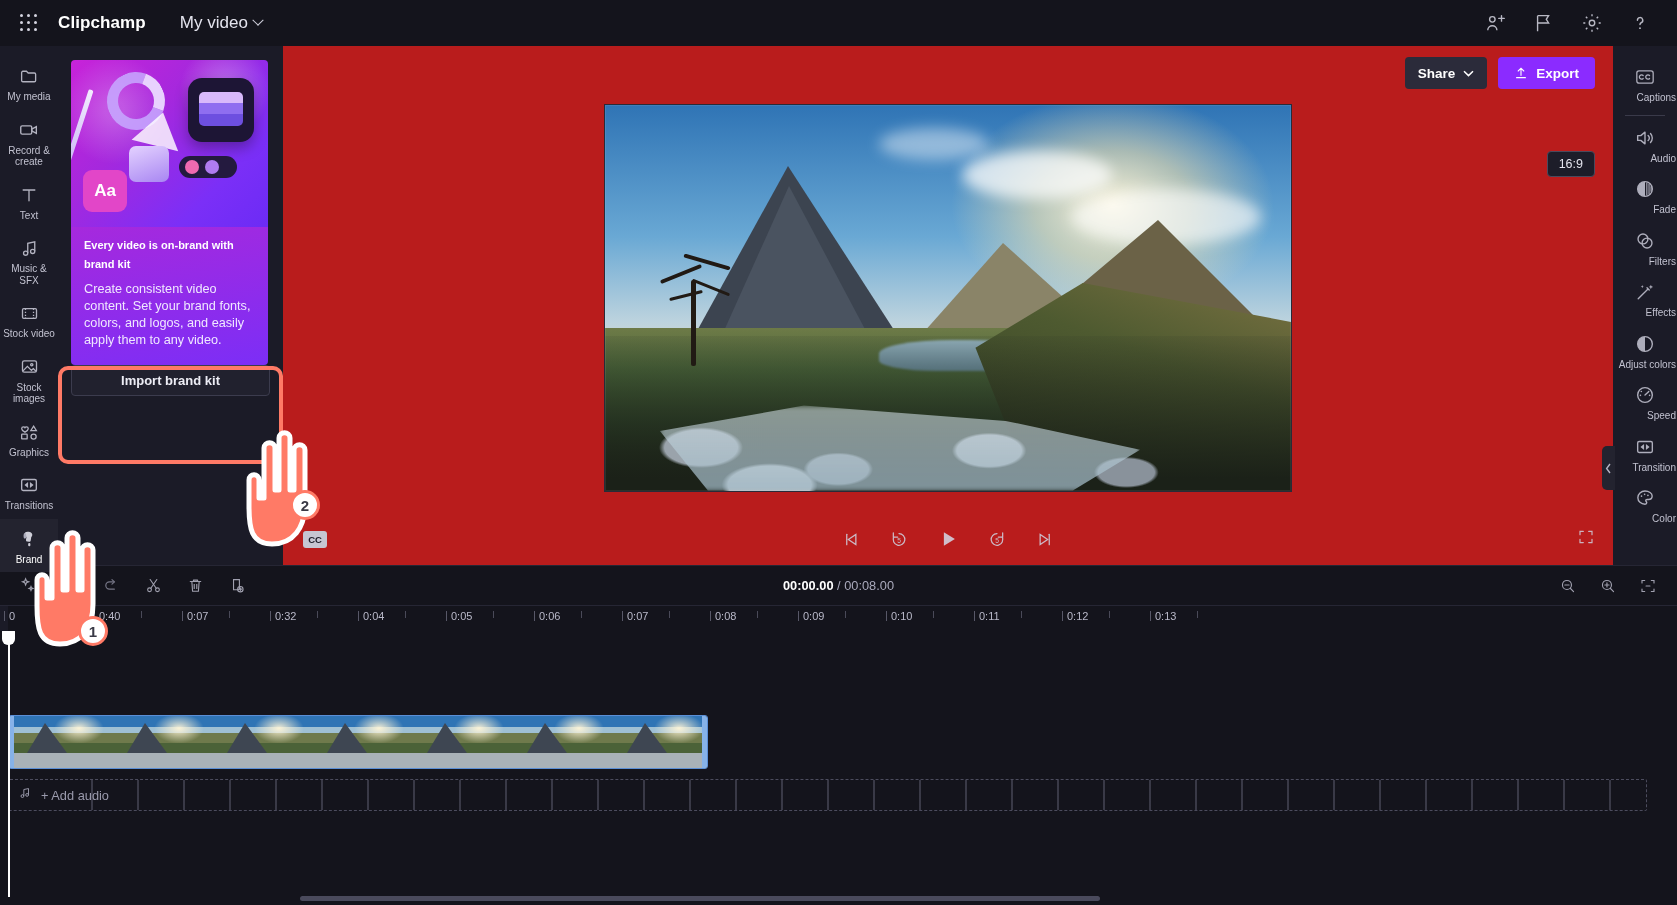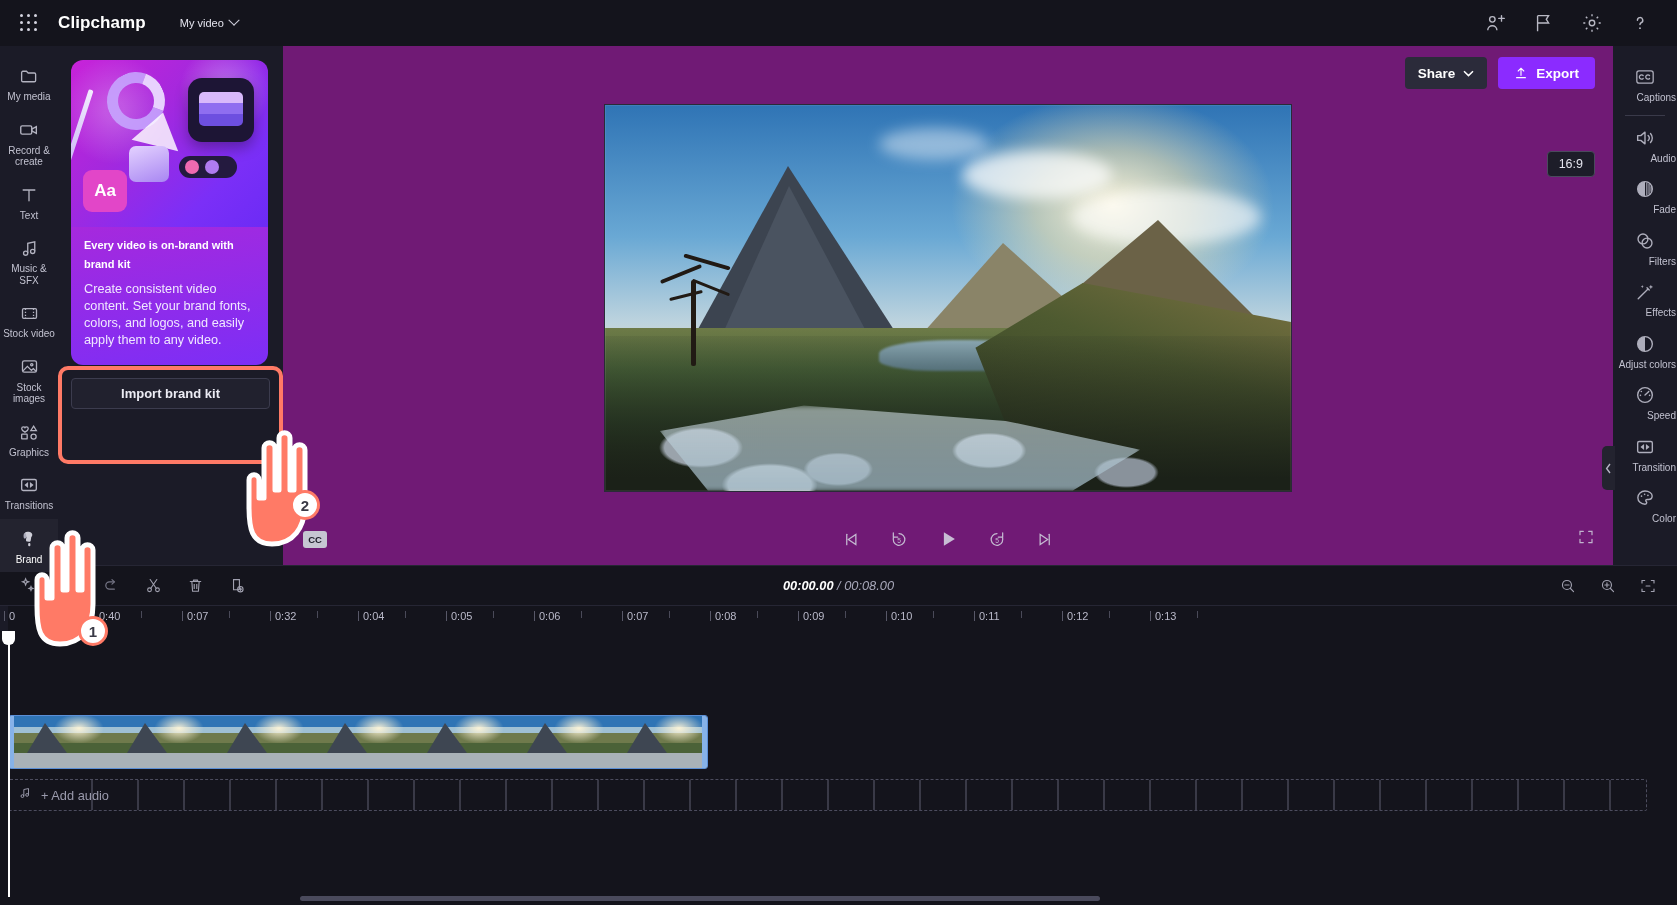--- a/index.html
+++ b/index.html
@@ -17,21 +17,21 @@
     height: 46px; flex: 0 0 46px;
     background: #14141c;
     display: flex; align-items: center;
     padding: 0 14px;
     position: relative; z-index: 40;
   }
   .waffle { width: 30px; height: 30px; display: grid; grid-template-columns: repeat(3,1fr);
             grid-template-rows: repeat(3,1fr); gap: 3px; padding: 6px; cursor: pointer; }
   .waffle i { background: #d4d4e0; border-radius: 50%; display: block; width: 3px; height: 3px; }
   .brandname { font-size: 17px; font-weight: 700; margin-left: 14px; letter-spacing: .1px; color: #fff; }
-  .projname { font-size: 11px; margin-left: 34px; color: #e4e4ee; display: flex; align-items: center; gap: 6px; cursor: pointer;}
+  .projname { font-size: 17px; margin-left: 34px; color: #e4e4ee; display: flex; align-items: center; gap: 6px; cursor: pointer;}
   .chev { display:inline-block; width: 8px; height: 8px; border-right: 1.4px solid #cfcfdb; border-bottom: 1.4px solid #cfcfdb;
           transform: rotate(45deg) translate(-2px,-2px); }
   .topright { margin-left: auto; display: flex; align-items: center; gap: 26px; padding-right: 12px;}
   .ticon { width: 22px; height: 22px; opacity: .85; cursor: pointer; display:flex; align-items:center; justify-content:center;}
   .ticon svg { display: block; }
 
   
   .body { flex: 1 1 auto; display: flex; position: relative; min-height: 0; }
 
   
@@ -48,21 +48,21 @@
   .rail-item .ri-lbl { font-size: 10px; line-height: 11.5px; color: #c2c2d0; text-align: center; width:56px;}
   .rail-item.active { background: #23232f; }
   .rail-item.active .ri-lbl { color: #fff; }
 
   
   .panel {
     width: 225px; flex: 0 0 225px; background: #1b1b27;
     padding: 14px 13px 0; position: relative; z-index: 25;
   }
   .promo {
-    border-radius: 12px; overflow: hidden; width: 197px;
+    border-radius: 4px; overflow: hidden; width: 197px;
   }
   .promo-art {
     height: 167px;
     background:
       radial-gradient(circle at 78% 18%, rgba(255,255,255,.30) 0 3%, rgba(255,255,255,0) 22%),
       radial-gradient(circle at 22% 30%, rgba(255,255,255,.22) 0 5%, rgba(255,255,255,0) 28%),
       linear-gradient(135deg,#c823d9 0%, #a528dd 38%, #7b2ff7 75%, #6c2bf5 100%);
     position: relative;
   }
   .art-card {
@@ -106,35 +106,35 @@
     position:absolute; left: 64px; top: 52px; width: 0; height: 0;
     border-left: 24px solid transparent; border-right: 24px solid transparent;
     border-bottom: 34px solid rgba(255,255,255,.82); transform: rotate(14deg);
   }
   .promo-body {
     background: linear-gradient(170deg,#a629dd 0%, #7c2ef6 100%);
     padding: 9px 13px 16px;
   }
   .promo-title { font-size: 11px; font-weight: 700; line-height: 19px; color: #fff; }
   .promo-desc { font-size: 12.7px; line-height: 17px; color: #f0e8ff; margin-top: 7px; }
-  .kitbtns { margin-top: 13px; display: flex; flex-direction: column; }
+  .kitbtns { display: flex; flex-direction: column; }
   .kitbtn {
     height: 31px; border: 1px solid #3c3c4e; border-radius: 4px; background: #21212e;
     color: #ececf4; font-size: 13px; font-weight: 600; cursor: pointer;
     display:flex; align-items:center; justify-content:center;
     font-family: "Liberation Sans", sans-serif;
   }
   .panel-collapse {
     position: absolute; right: -9px; top: 400px; width: 13px; height: 44px;
     background: #23232f; border-radius: 0 5px 5px 0; cursor: pointer;
     display:flex; align-items:center; justify-content:center;
   }
 
   
-  .stage { flex: 1 1 auto; display: flex; flex-direction: column; background: #701a75; position: relative; min-width: 0;}
+  .stage { flex: 1 1 auto; display: flex; flex-direction: column; background: #b91c1c; position: relative; min-width: 0;}
   .stage-top { height: 46px; display: flex; align-items: center; justify-content: flex-end; padding: 8px 18px 0; gap: 11px; }
   .share-btn {
     height: 32px; padding: 0 13px; background: #2b2b3a; color: #fff; font-size: 13.5px; font-weight: 600;
     border: none; border-radius: 4px; cursor: pointer; display: flex; align-items: center; gap: 8px;
     font-family: "Liberation Sans", sans-serif;
   }
   .export-btn {
     height: 32px; padding: 0 16px; background: #8b2bff; color: #fff; font-size: 13.5px; font-weight: 600;
     border: none; border-radius: 4px; cursor: pointer; display: flex; align-items: center; gap: 8px;
     font-family: "Liberation Sans", sans-serif;
@@ -239,21 +239,21 @@
   .rr-lbl { font-size: 10px; line-height: 11.5px; color: #c2c2d0; text-align: right; width: 62px;}
   .rr-div { width: 40px; height: 1px; background: #3a3a4a; margin: 5px 0 3px; }
   .rrail-collapse {
     position: absolute; left: -11px; top: 400px; width: 13px; height: 44px;
     background: #23232f; border-radius: 5px 0 0 5px; cursor: pointer;
     display:flex; align-items:center; justify-content:center;
   }
 
   
   .timeline { flex: 0 0 340px; background: #14141c; display: flex; flex-direction: column; position: relative; }
-  .tl-toolbar { height: 40px; display: flex; align-items: center; padding: 0 14px; border-top: 1px solid #262634; position: relative; font-style: italic;}
+  .tl-toolbar { height: 40px; display: flex; align-items: center; padding: 0 14px; border-top: 1px solid #262634; position: relative;}
   .tl-tools { display: flex; align-items: center; gap: 16px; }
   .tl-tool { width: 26px; height: 26px; display:flex; align-items:center; justify-content:center; cursor: pointer; opacity:.8;}
   .tl-time { position:absolute; left: 50%; transform: translateX(-50%); font-size: 12.8px; color: #d9d9e6; }
   .tl-time .cur { font-weight: 700; color: #fff; }
   .tl-time .tot { color: #a9a9bb; }
   .tl-zooms { margin-left: auto; display:flex; align-items:center; gap: 22px; padding-right: 6px;}
   .tl-zoom { cursor:pointer; opacity:.8; display:flex; align-items:center;}
 
   .ruler { height: 26px; position: relative; border-top: 1px solid #262634; overflow: hidden; }
   .ruler-gutter { position:absolute; left:0; top:0; bottom:0; width: 8px; background:#1b1b27;}

